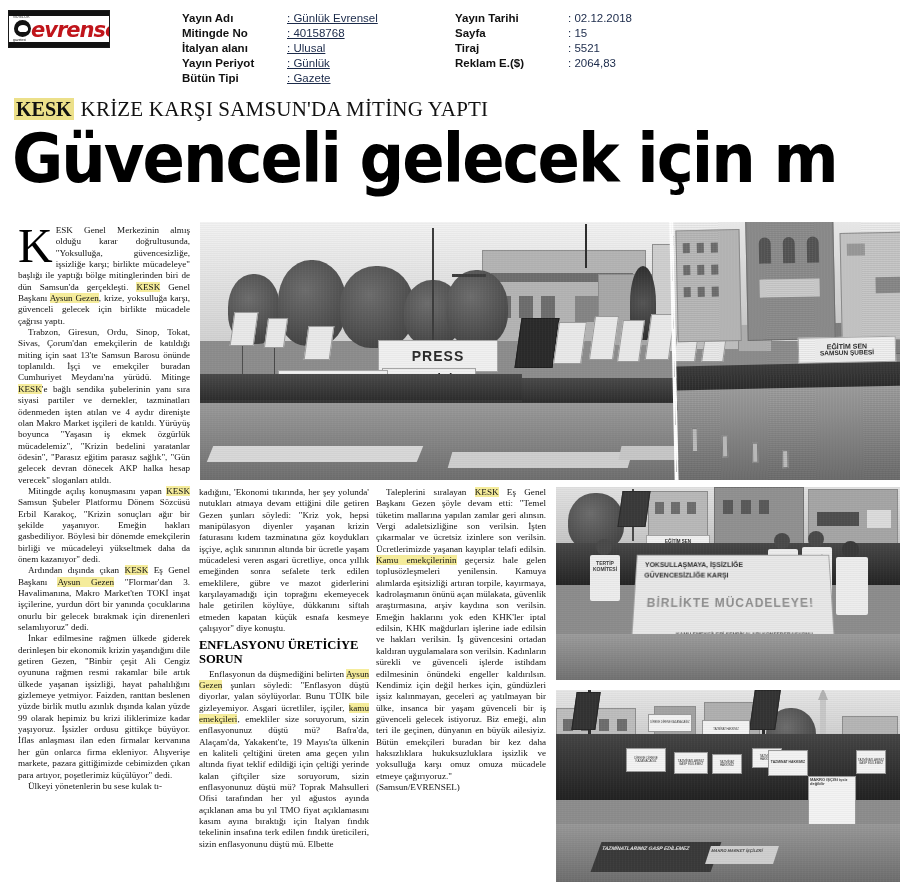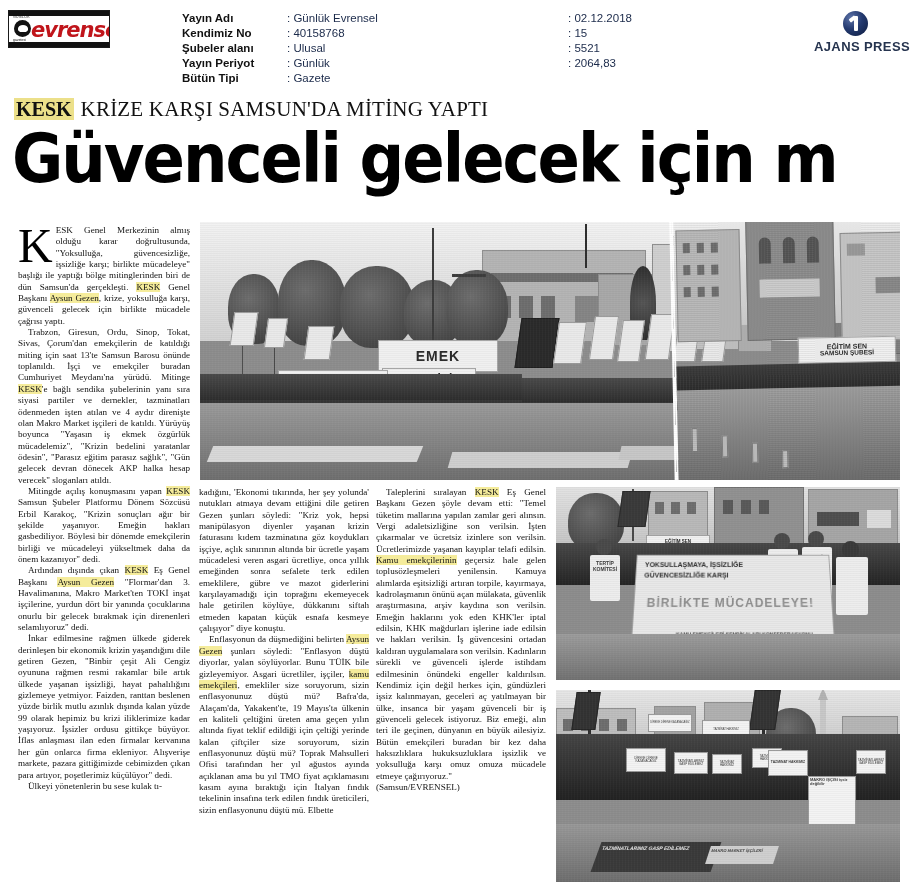--- a/index.html
+++ b/index.html
@@ -30,21 +30,21 @@
     background:#fff;
   }
   #evrensel-logo .word{
     position:absolute;left:22px;top:7px;font-size:21px;font-weight:bold;font-style:italic;
     color:#c0151b;letter-spacing:-1px;font-family:"DejaVu Sans",sans-serif;
   }
   .meta-grid{position:absolute;top:11px;font-size:11.5px;line-height:15px;}
   .meta-labels{font-weight:bold;color:#111;}
   .meta-values{color:#1b2a4a;}
   #meta-l-labels{left:182px;}
-  #meta-l-values{left:287px;}
+  #meta-l-values{left:287px;text-decoration:underline;}
   #meta-r-labels{left:455px;}
   #meta-r-values{left:568px;}
   .meta-grid div{white-space:nowrap;}
   #ajans-logo{position:absolute;left:812px;top:11px;width:100px;height:48px;}
   #ajans-logo .circ{
     position:absolute;left:31px;top:0;width:25px;height:25px;border-radius:50%;
     background:radial-gradient(circle at 32% 28%,#5d73a8 0%,#243a70 45%,#0d1b3c 100%);
   }
   #ajans-logo .circ:after{
     content:"";position:absolute;left:11px;top:5px;width:4px;height:15px;background:#fff;
@@ -144,44 +144,46 @@
     <div class="topbar"></div>
     <div class="tiny">GÜNLÜK</div>
     <div class="swirl"></div>
     <div class="word">evrensel</div>
     <div class="tiny2">gazetesi</div>
     <div class="botbar"></div>
   </div>
 
   <div class="meta-grid meta-labels" id="meta-l-labels">
     <div>Yayın Adı</div>
-    <div>Kendimiz No</div>
-    <div>Şubeler alanı</div>
+    <div>Mitingde No</div>
+    <div>İtalyan alanı</div>
     <div>Yayın Periyot</div>
     <div>Bütün Tipi</div>
   </div>
   <div class="meta-grid meta-values" id="meta-l-values">
     <div>: Günlük Evrensel</div>
     <div>: 40158768</div>
     <div>: Ulusal</div>
     <div>: Günlük</div>
     <div>: Gazete</div>
   </div>
 
+  <div class="meta-grid meta-labels" id="meta-r-labels">
+    <div>Yayın Tarihi</div>
+    <div>Sayfa</div>
+    <div>Tiraj</div>
+    <div>Reklam E.($)</div>
+  </div>
   <div class="meta-grid meta-values" id="meta-r-values">
     <div>: 02.12.2018</div>
     <div>: 15</div>
     <div>: 5521</div>
     <div>: 2064,83</div>
   </div>
 
-  <div id="ajans-logo">
-    <div class="circ"></div>
-    <div class="txt">AJANS PRESS</div>
-  </div>
 </div>
 
 <div id="kicker">
   <span id="kicker-badge">KESK</span><span id="kicker-text">KRİZE KARŞI SAMSUN'DA MİTİNG YAPTI</span>
 </div>
 
 <div id="headline">Güvenceli gelecek için mücadeleye</div>
 
 <div class="col" id="col1">
   <p class="noindent"><span class="dropcap">K</span><span>ESK Genel Merkezinin almış olduğu karar doğrultusunda, "Yoksulluğa, güvencesizliğe, işsizliğe karşı; birlikte mücadeleye" başlığı ile yaptığı bölge mitinglerinden biri de dün Samsun'da gerçekleşti. </span><span class="hl">KESK</span><span> Genel Başkanı </span><span class="hl">Aysun Gezen</span><span>, krize, yoksulluğa karşı, güvenceli gelecek için birlikte mücadele çağrısı yaptı.</span></p>
@@ -192,20 +194,21 @@
 
 
   <p><span>Ardından dışında çıkan </span><span class="hl">KESK</span><span> Eş Genel Başkanı </span><span class="hl">Aysun Gezen</span><span> "Flormar'dan 3. Havalimanına, Makro Market'ten TOKİ inşat işçilerine, yurdun dört bir yanında çocuklarına onurlu bir gelecek bırakmak için direnenleri selamlıyoruz" dedi.</span></p>
 
   <p>İnkar edilmesine rağmen ülkede giderek derinleşen bir ekonomik krizin yaşandığını dile getiren Gezen, "Binbir çeşit Ali Cengiz oyununa rağmen resmi rakamlar bile artık ülkede yaşanan işsizliği, hayat pahalılığını gizlemeye yetmiyor. Faizden, ranttan beslenen yüzde birlik mutlu azınlık dışında kalan yüzde 99 olarak hepimiz bu krizi iliklerimize kadar yaşıyoruz. İşsizler ordusu gittikçe büyüyor. İflas anlaşması ilan eden firmalar kervanına her gün onlarca firma ekleniyor. Alışverişe markete, pazara gittiğimizde cebimizden çıkan para artıyor, poşetlerimiz küçülüyor" dedi.</p>
   <p>Ülkeyi yönetenlerin bu sese kulak tı-</p>
 </div>
 
 <div class="col" id="col2">
   <p class="noindent">kadığını, 'Ekonomi tıkırında, her şey yolunda' nutukları atmaya devam ettiğini dile getiren Gezen şunları söyledi: "Kriz yok, hepsi manipülasyon diyenler yaşanan krizin faturasını kıdem tazminatına göz koydukları işçiye, açlık sınırının altında bir ücretle yaşam mücadelesi veren asgari ücretliye, onca yıllık emeğinden sonra sefalete terk edilen emeklilere, gübre ve mazot giderlerini karşılayamadığı için toprağını ekemeyecek hale getirilen köylüye, dükkanını siftah etmeden kapatan küçük esnafa kesmeye çalışıyor" diye konuştu.</p>
+  <div class="sub">ENFLASYONU ÜRETİCİYE SORUN</div>
   <p><span>Enflasyonun da düşmediğini belirten </span><span class="hl">Aysun Gezen</span><span> şunları söyledi: "Enflasyon düştü diyorlar, yalan söylüyorlar. Bunu TÜİK bile gizleyemiyor. Asgari ücretliler, işçiler, </span><span class="hl">kamu emekçileri</span><span>, emekliler size soruyorum, sizin enflasyonunuz düştü mü? Bafra'da, Alaçam'da, Yakakent'te, 19 Mayıs'ta ülkenin en kaliteli çeltiğini üreten ama geçen yılın altında fiyat teklif edildiği için çeltiği yerinde kalan çiftçiler size soruyorum, sizin enflasyonunuz düştü mü? Toprak Mahsulleri Ofisi tarafından her yıl ağustos ayında açıklanan ama bu yıl TMO fiyat açıklamasını kasım ayına bıraktığı için İtalyan fındık tekelinin insafına terk edilen fındık üreticileri, sizin enflasyonunu düştü mü. Elbette</span></p>
 </div>
 
 <div class="col" id="col3">
   <p><span>Taleplerini sıralayan </span><span class="hl">KESK</span><span> Eş Genel Başkanı Gezen şöyle devam etti: "Temel tüketim mallarına yapılan zamlar geri alınsın. Vergi adaletsizliğine son verilsin. İşten çıkarmalar ve ücretsiz izinlere son verilsin. Ücretlerimizde yaşanan kayıplar telafi edilsin. </span><span class="hl">Kamu emekçilerinin</span><span> geçersiz hale gelen toplusözleşmeleri yenilensin. Kamuya alımlarda eşitsizliği artıran torpile, kayırmaya, kadrolaşmanın önünü açan mülakata, güvenlik araştırmasına, arşiv kaydına son verilsin. Emeğin haklarını yok eden KHK'ler iptal edilsin, KHK mağdurları işlerine iade edilsin ve hakları verilsin. İş güvencesini ortadan kaldıran uygulamalara son verilsin. Kadınların sürekli ve güvenceli işlerde istihdam edilmesinin önündeki engeller kaldırılsın. Kendimiz için değil herkes için, gündüzleri işsiz kalınmayan, geceleri aç yatılmayan bir ülke, insanca bir yaşam güvenceli bir iş güvenceli gelecek istiyoruz. Biz emeği, alın teri ile geçinen, dünyanın en büyük ailesiyiz. Bütün emekçileri buradan bir kez daha haksızlıklara hukuksuzluklara işsizlik ve yoksulluğa karşı omuz omuza mücadele etmeye çağırıyoruz."</span></p>
   <p class="noindent byline">(Samsun/EVRENSEL)</p>
 </div>
 
 <div class="photo" id="photo-main">
   <div class="sky"></div>
@@ -255,21 +258,21 @@
   <div class="flag" style="left:66px;top:96px;width:18px;height:28px;"></div>
   <div class="flag" style="left:106px;top:104px;width:24px;height:32px;"></div>
   <div class="flag" style="left:318px;top:96px;width:36px;height:48px;background:#2b2b2b;border-color:#1f1f1f;"></div>
   <div class="flag" style="left:356px;top:100px;width:26px;height:40px;"></div>
   <div class="flag" style="left:392px;top:94px;width:22px;height:42px;"></div>
   <div class="flag" style="left:420px;top:98px;width:20px;height:40px;"></div>
   <div class="flag" style="left:448px;top:92px;width:22px;height:44px;"></div>
   <div class="flag" style="left:476px;top:96px;width:20px;height:42px;"></div>
   <div class="flag" style="left:504px;top:100px;width:20px;height:38px;"></div>
 
-  <div class="banner" style="left:178px;top:118px;width:118px;height:30px;font-size:14px;letter-spacing:1px;">EMEK</div>
+  <div class="banner" style="left:178px;top:118px;width:118px;height:30px;font-size:14px;letter-spacing:1px;">PRESS</div>
   <div class="banner" style="left:182px;top:146px;width:92px;height:22px;font-size:12px;">PARTİSİ</div>
   <div class="banner" style="left:78px;top:148px;width:108px;height:20px;font-size:7.5px;">EKMEK ÖZGÜRLÜK</div>
 
   <div class="crowdband" style="top:170px;height:58px;"></div>
   <div class="crowdband" style="top:152px;height:26px;background:linear-gradient(#4a4a4a,#2e2e2e);left:0;width:46%;"></div>
   <div class="crowdband" style="top:156px;height:24px;background:linear-gradient(#4a4a4a,#2e2e2e);left:46%;width:54%;"></div>
 
   <div class="ground"></div>
   <div class="roadline" style="left:10px;bottom:18px;width:210px;height:16px;transform:skewX(-22deg);"></div>
   <div class="roadline" style="left:250px;bottom:12px;width:180px;height:16px;transform:skewX(-16deg);background:#cfcfcf;"></div>

